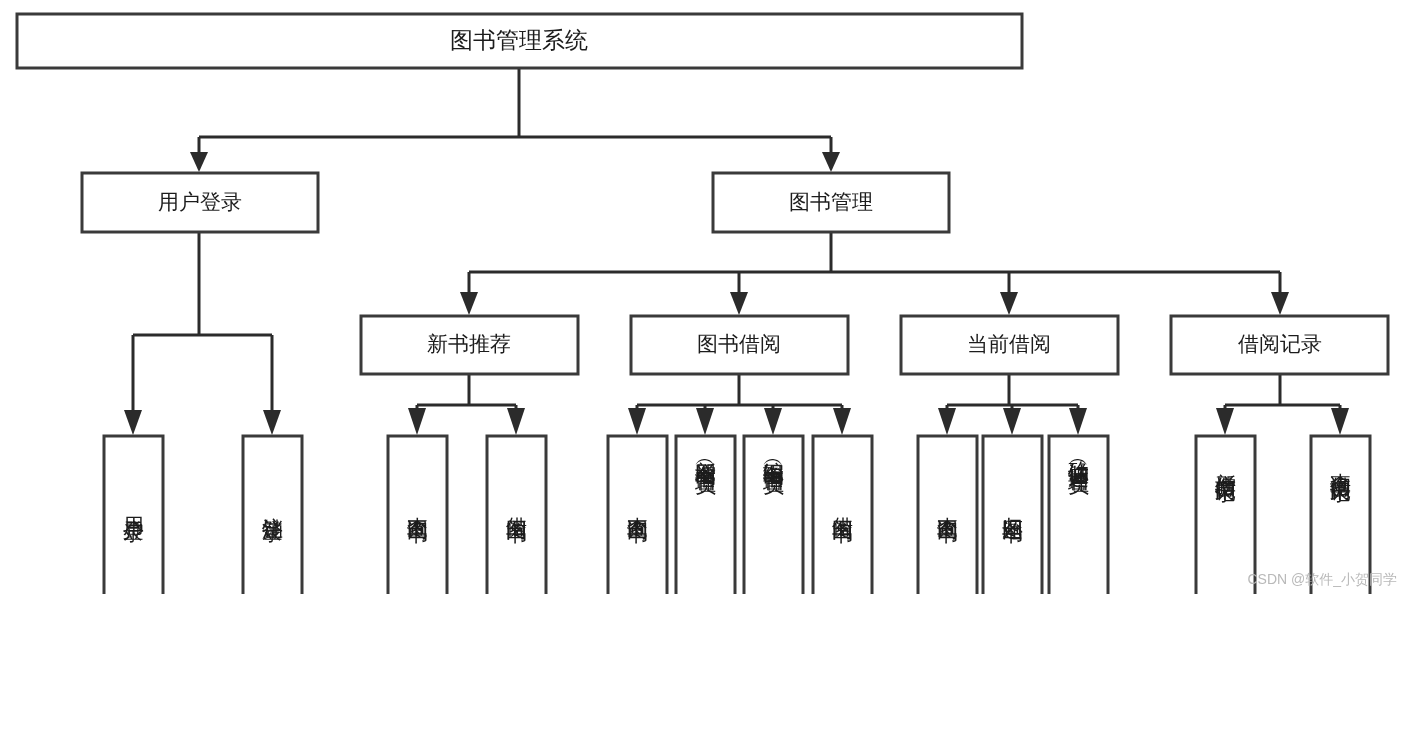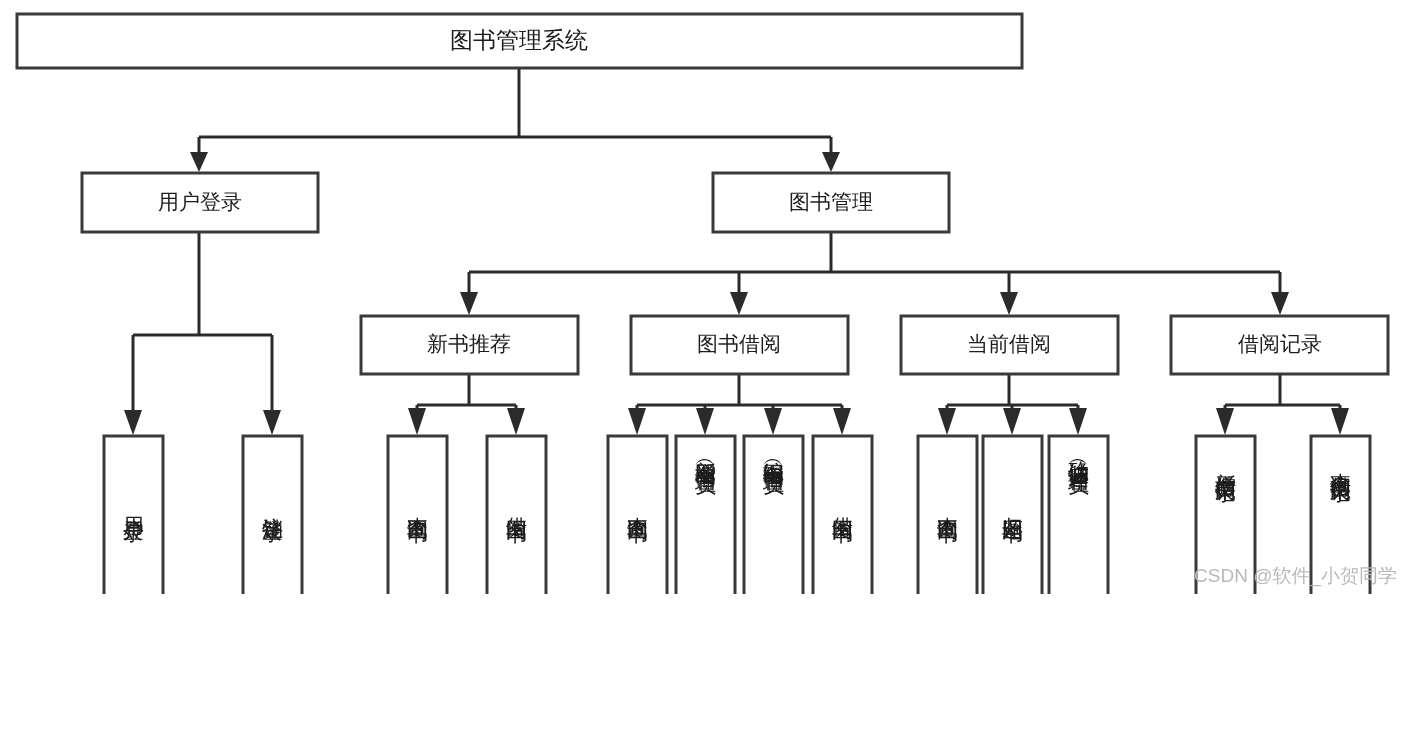--- a/index.html
+++ b/index.html
@@ -74,21 +74,21 @@
     line-height: 1.05;
     color: #1c1c1c;
     letter-spacing: 2px;
     white-space: nowrap;
   }
   .watermark {
     position: absolute;
     right: 8px;
     bottom: 5px;
     font-family: "Liberation Sans", "DejaVu Sans", sans-serif;
-    font-size: 19px;
+    font-size: 14px;
     color: #b9b9b9;
     white-space: nowrap;
     pointer-events: none;
   }
 </style>
 </head>
 <body>
 
 <div id="diagram-root">
 

